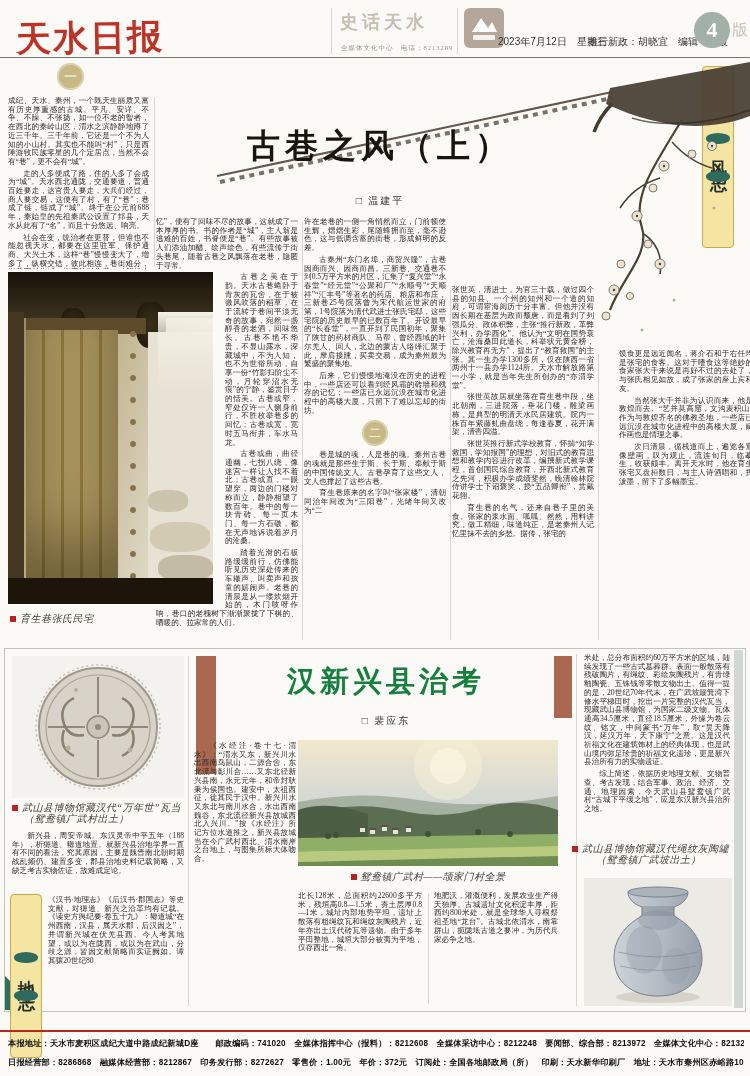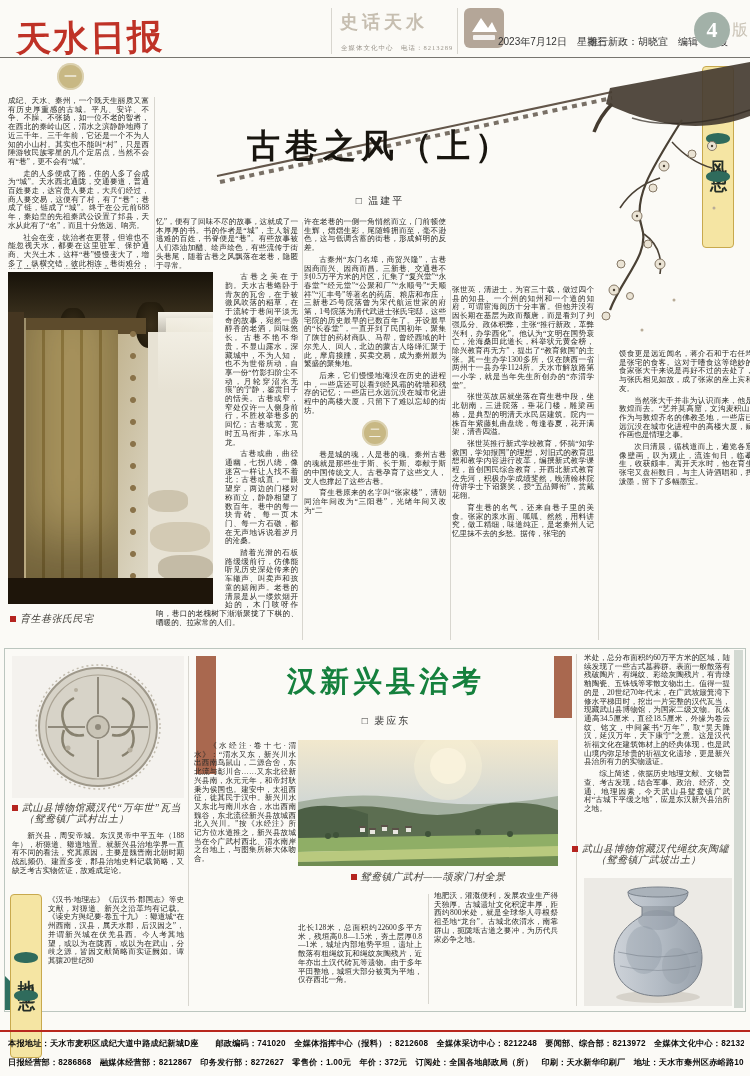--- a/index.html
+++ b/index.html
@@ -261,21 +261,21 @@
           <circle cx="130" cy="94" r="3"></circle>
         <circle cx="180" cy="92" r="3"></circle>
           <circle cx="212" cy="94" r="3"></circle>
       </g>
     </svg>
   </div>
   <div class="abs cap-row" style="left:298px;top:870px;width:260px;text-align:center;">
     <span class="redsq"></span><span>鸳鸯镇广武村——颉家门村全景</span>
   </div>
 
-  <div class="abs txt" style="left:298px;top:924px;width:124px;height:114px;">
+  <div class="abs txt" style="left:298px;top:892px;width:124px;height:114px;">
     <p class="noind">北长128米，总面积约22600多平方米，残垣高0.8—1.5米，夯土层厚0.8—1米，城址内部地势平坦，遗址上散落有粗绳纹瓦和绳纹灰陶残片，近年亦出土汉代砖瓦等遗物。由于多年平田整地，城垣大部分被夷为平地，仅存西北一角。</p>
   </div>
   <div class="abs rule" style="left:428px;top:894px;width:1px;height:110px;"></div>
   <div class="abs txt" style="left:434px;top:892px;width:124px;height:114px;">
     <p class="noind">地肥沃，灌溉便利，发展农业生产得天独厚。古城遗址文化积淀丰厚，距西约800米处，就是全球华人寻根祭祖圣地“龙台”。古城北依渭水，南靠群山，扼陇坻古道之要冲，为历代兵家必争之地。</p>
   </div>
 
   <div class="abs rule" style="left:576px;top:654px;width:1px;height:352px;"></div>
   <div class="abs txt" style="left:584px;top:654px;width:146px;height:184px;">
     <p class="noind">米处，总分布面积约60万平方米的区域，陆续发现了一些古式墓葬群。表面一般散落有残破陶片，有绳纹、彩绘灰陶残片，有青绿釉陶瓷、五铢钱等零散文物出土。值得一提的是，20世纪70年代末，在广武坡簸箕湾下修水平梯田时，挖出一片完整的汉代瓦当，现藏武山县博物馆，为国家二级文物。瓦体通高34.5厘米，直径18.5厘米，外缘为卷云纹、铭文，中间篆书“万年”，取“昊天降汉，延汉万年，天下康宁”之意。这是汉代祈福文化在建筑饰材上的经典体现，也是武山境内弥足珍贵的祈福文化遗珍，更是新兴县治所有力的实物遗证。</p>

